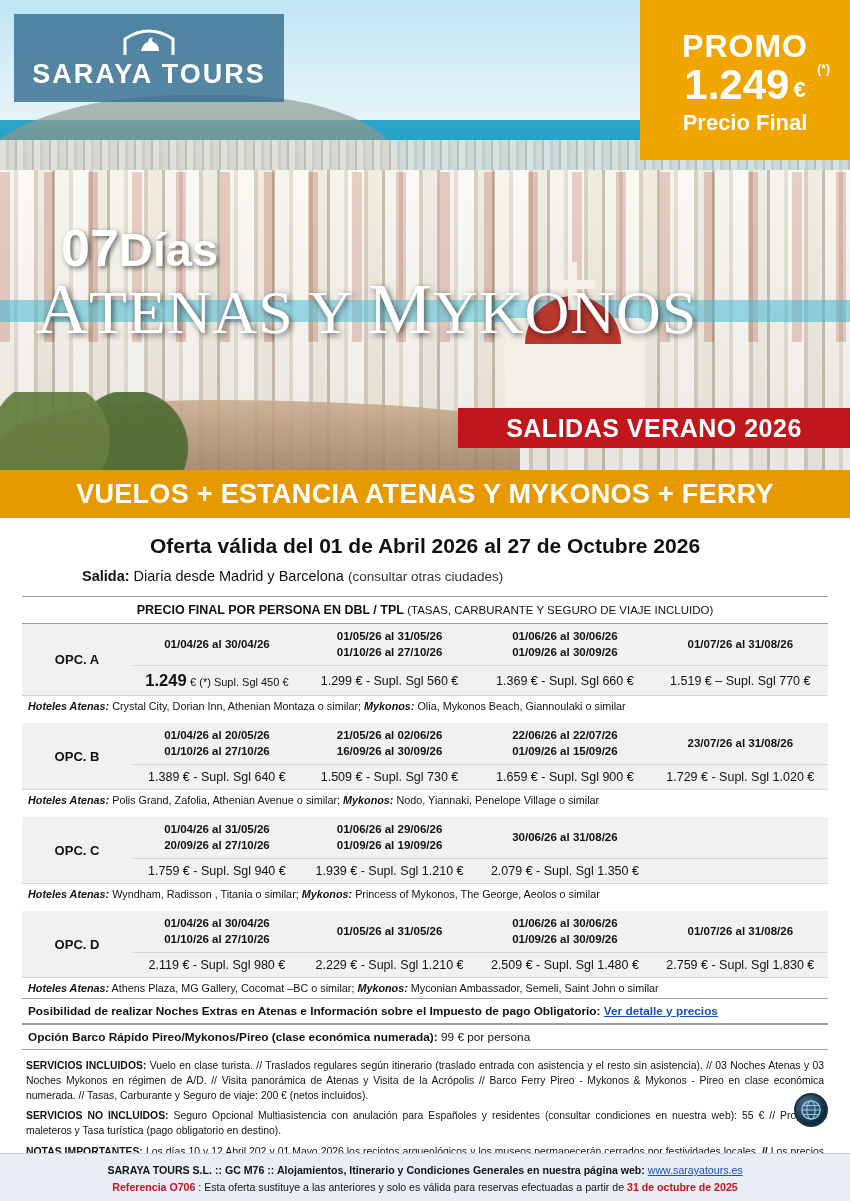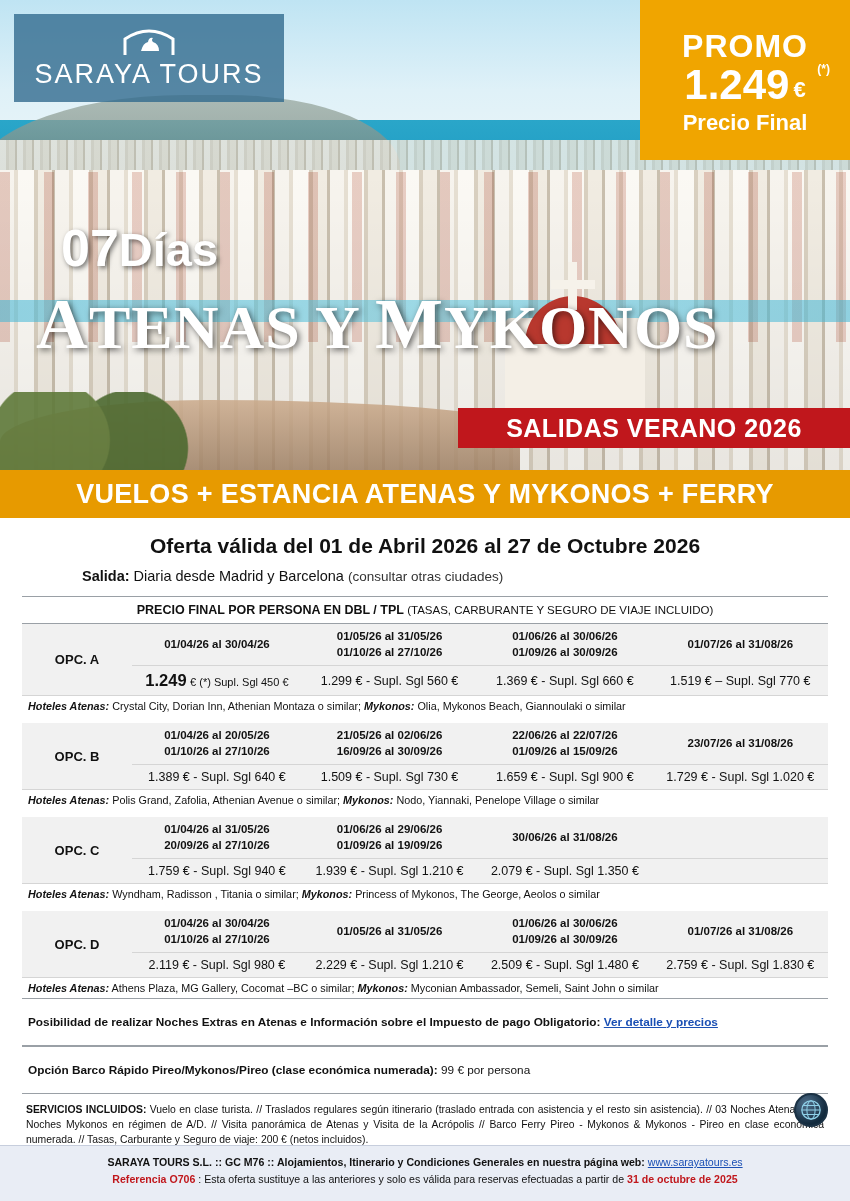--- a/index.html
+++ b/index.html
@@ -91,21 +91,21 @@
   }
 
   
   .logo-box {
     position:absolute; left:14px; top:14px; width:270px; height:88px;
     background: rgba(46,104,140,.78);
     display:flex; flex-direction:column; align-items:center; justify-content:center;
   }
   .logo-mark { width:56px; height:30px; margin-bottom:2px; }
   .logo-text {
-    color:#ffffff; font-size:27px; font-weight:normal; letter-spacing:2px;
+    color:#ffffff; font-size:27px; font-weight:bold; letter-spacing:2px;
     font-family:"Liberation Sans", sans-serif;
   }
 
   
   .promo {
     position:absolute; right:0; top:0; width:210px; height:160px;
     background:#f0a500;
     color:#ffffff; text-align:center;
     display:flex; flex-direction:column; justify-content:center;
     padding-top:6px;
@@ -119,22 +119,22 @@
 
   
   .days {
     position:absolute; left:38px; top:218px;
     color:#ffffff; font-size:47px; font-weight:bold; letter-spacing:0px;
     text-shadow: 2px 2px 5px rgba(0,0,0,.55);
     padding-left: 23px;
   }
   .days .num { font-size:52px; }
   .title-main {
-    position:absolute; left:36px; top:283px;
-    color:#ffffff; font-size:62px; font-weight:bold;
+    position:absolute; left:36px; top:268px;
+    color:#ffffff; font-size:62px; font-weight:normal;
     font-family:"Liberation Serif", serif;
     letter-spacing:1px;
     text-shadow: 2px 2px 6px rgba(0,0,0,.6);
   }
   .title-main .cap { font-size:72px; }
   .salidas {
     position:absolute; right:0; top:408px; width:392px; height:40px;
     background:#c0171c; color:#fff; font-size:25px; font-weight:bold;
     display:flex; align-items:center; justify-content:center; letter-spacing:.5px;
   }
@@ -172,40 +172,40 @@
   .price-cell { text-align:center; font-size:12.5px; padding:5px 2px; }
   .price-cell .big { font-size:16.5px; font-weight:bold; }
   .price-cell .small { font-size:11px; }
   .hotels {
     font-size:10.8px; padding:4px 6px; background:#ffffff;
     border-top:1px solid #cccccc;
   }
   .hotels b { font-weight:bold;font-style:italic; }
 
   .note-line {
-    font-size:11.8px; padding:16px 6px; border-top:1px solid #9aa0a6; border-bottom:1px solid #9aa0a6;
+    font-size:11.8px; padding:5px 6px; border-top:1px solid #9aa0a6; border-bottom:1px solid #9aa0a6;
     font-weight:bold;
   }
   .note-line a { color:#1a4fb4; text-decoration:underline; }
   .note-line .reg { font-weight:normal; }
 
   .fineprint { font-size:10.4px; line-height:1.45; padding:8px 4px 0 4px; text-align:justify; }
   .fineprint p { margin:0 0 5px 0; }
   .fineprint b { font-weight:bold; }
 
   .globe {
     position:absolute; right:22px; bottom:74px; width:34px; height:34px; border-radius:50%;
     background: radial-gradient(circle at 35% 30%, #4f6e8a, #122a3d 70%);
     border:2px solid #1b3245;
     display:flex; align-items:center; justify-content:center;
   }
   .globe svg { width:22px; height:22px; }
 
   .footer {
-    position:absolute; left:0; bottom:0; width:850px; height:56px;
+    position:absolute; left:0; bottom:0; width:850px; height:48px;
     background:#e9edf5; border-top:1px solid #c7cedd;
     text-align:center; font-size:10.6px; padding-top:8px; line-height:1.6;
   }
   .footer a { color:#1a4fb4; text-decoration:underline; }
   .footer .ref { color:#c0171c; font-weight:bold; }
   .footer b { font-weight:bold; }
 </style>
 </head>
 <body>
 

